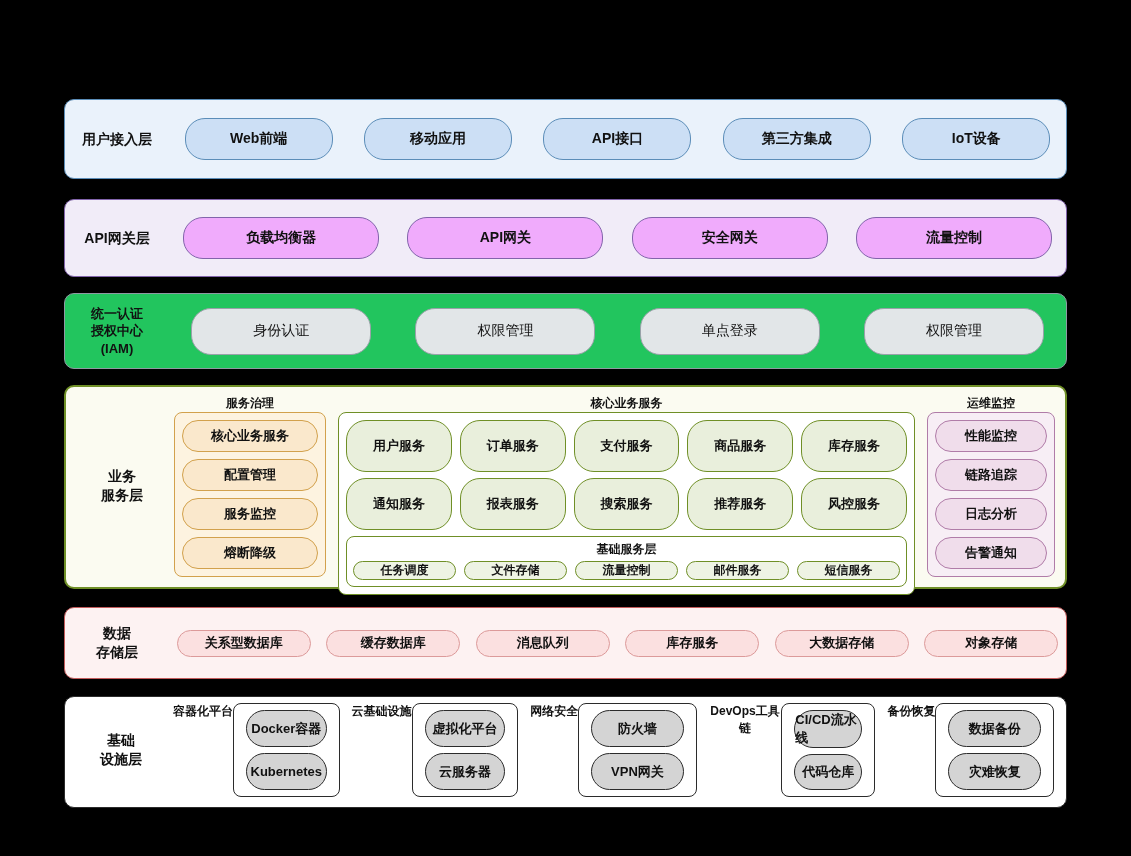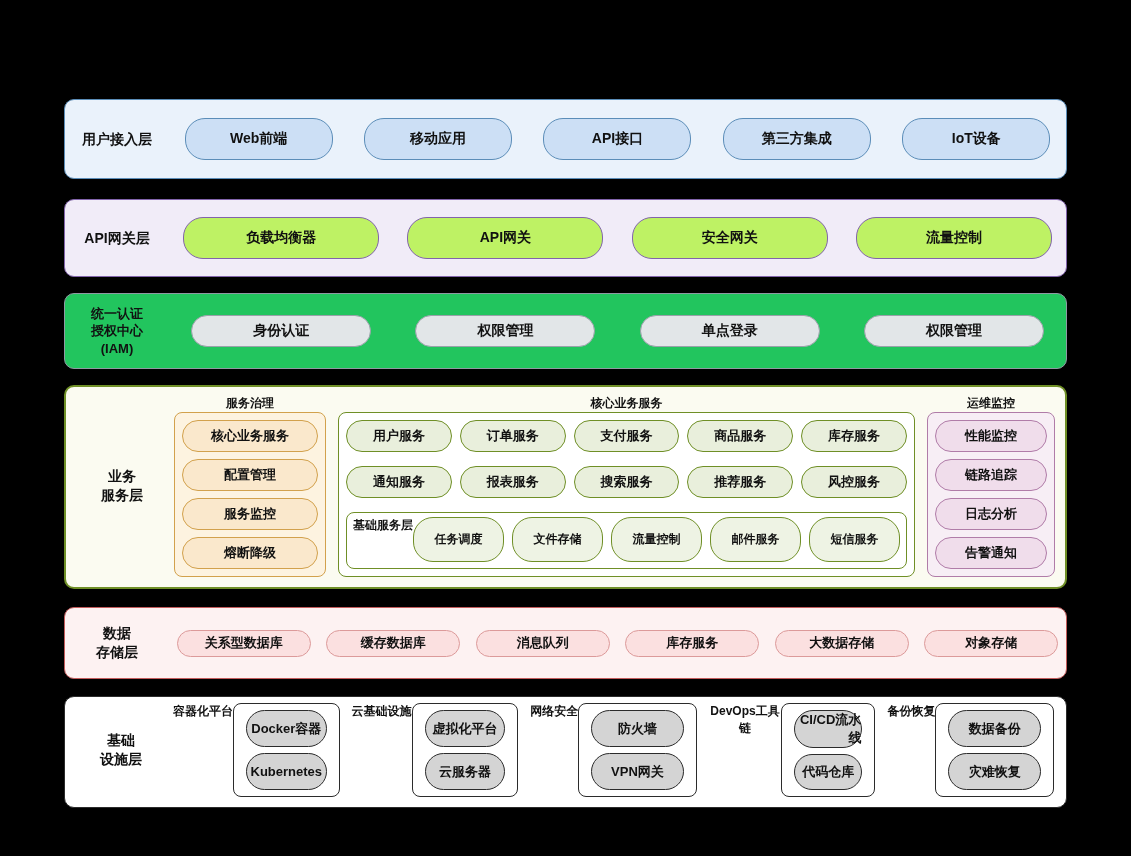--- a/index.html
+++ b/index.html
@@ -37,21 +37,21 @@
   .nodes {
     flex: 1 1 auto;
     display: flex;
     align-items: center;
     justify-content: space-around;
   }
   .node {
     display: flex;
     align-items: center;
     justify-content: center;
-    text-align: right;
+    text-align: left;
     font-size: 14px;
     font-weight: bold;
     color: #111111;
     border-radius: 20px;
     border-style: solid;
     border-width: 1.6px;
   }
 
   
   #user-layer {
@@ -68,37 +68,37 @@
 
   
   #api-layer {
     height: 78px;
     background: #f1ecf8;
     border: 1.8px solid #8264ab;
     margin-top: 20px;
   }
   #api-layer .node {
     width: 196px; height: 42px;
-    background: #bef264;
+    background: #f0abfc;
     border-color: #8264ab;
   }
 
   
   #iam-layer {
     height: 76px;
     background: #22c55e;
     border: 1.6px solid #8e9aa3;
     margin-top: 16px;
   }
   #iam-layer .layer-title { font-size: 13px; }
   #iam-layer .node {
-    width: 180px; height: 32px;
+    width: 180px; height: 47px;
     background: #e2e6e8;
     border-color: #99a2a9;
-    font-weight: bold;
+    font-weight: normal;
   }
 
   
   #biz-layer {
     height: 204px;
     background: #fbfbf1;
     border: 2px solid #6f8f26;
     margin-top: 16px;
     align-items: stretch;
     padding: 8px 10px 10px 4px;
@@ -149,31 +149,31 @@
   #core-services { flex: 1 1 auto; }
   #core-services .group-box {
     background: #ffffff; border-color: #6f8f26;
     gap: 6px;
   }
   .svc-row {
     display: flex; gap: 8px; flex: 0 0 40px;
   }
   .svc-row .node {
     flex: 1 1 0;
-    height: 32px;
+    height: 52px;
     background: #e9efdc; border-color: #6f8f26;
     font-size: 13px;
   }
   .sub-group {
     flex: 1 1 auto;
     border: 1.6px solid #6f8f26;
     border-radius: 8px;
     background: #ffffff;
     padding: 4px 6px 6px 6px;
-    display: flex; flex-direction: row;
+    display: flex; flex-direction: column;
   }
   .sub-cap {
     text-align: center; font-size: 12px; font-weight: bold;
     color: #111111; padding-bottom: 3px;
   }
   .sub-row { display: flex; gap: 8px; flex: 1 1 auto; }
   .sub-row .node {
     flex: 1 1 0;
     background: #eef3e4; border-color: #6f8f26;
     font-size: 12px;

